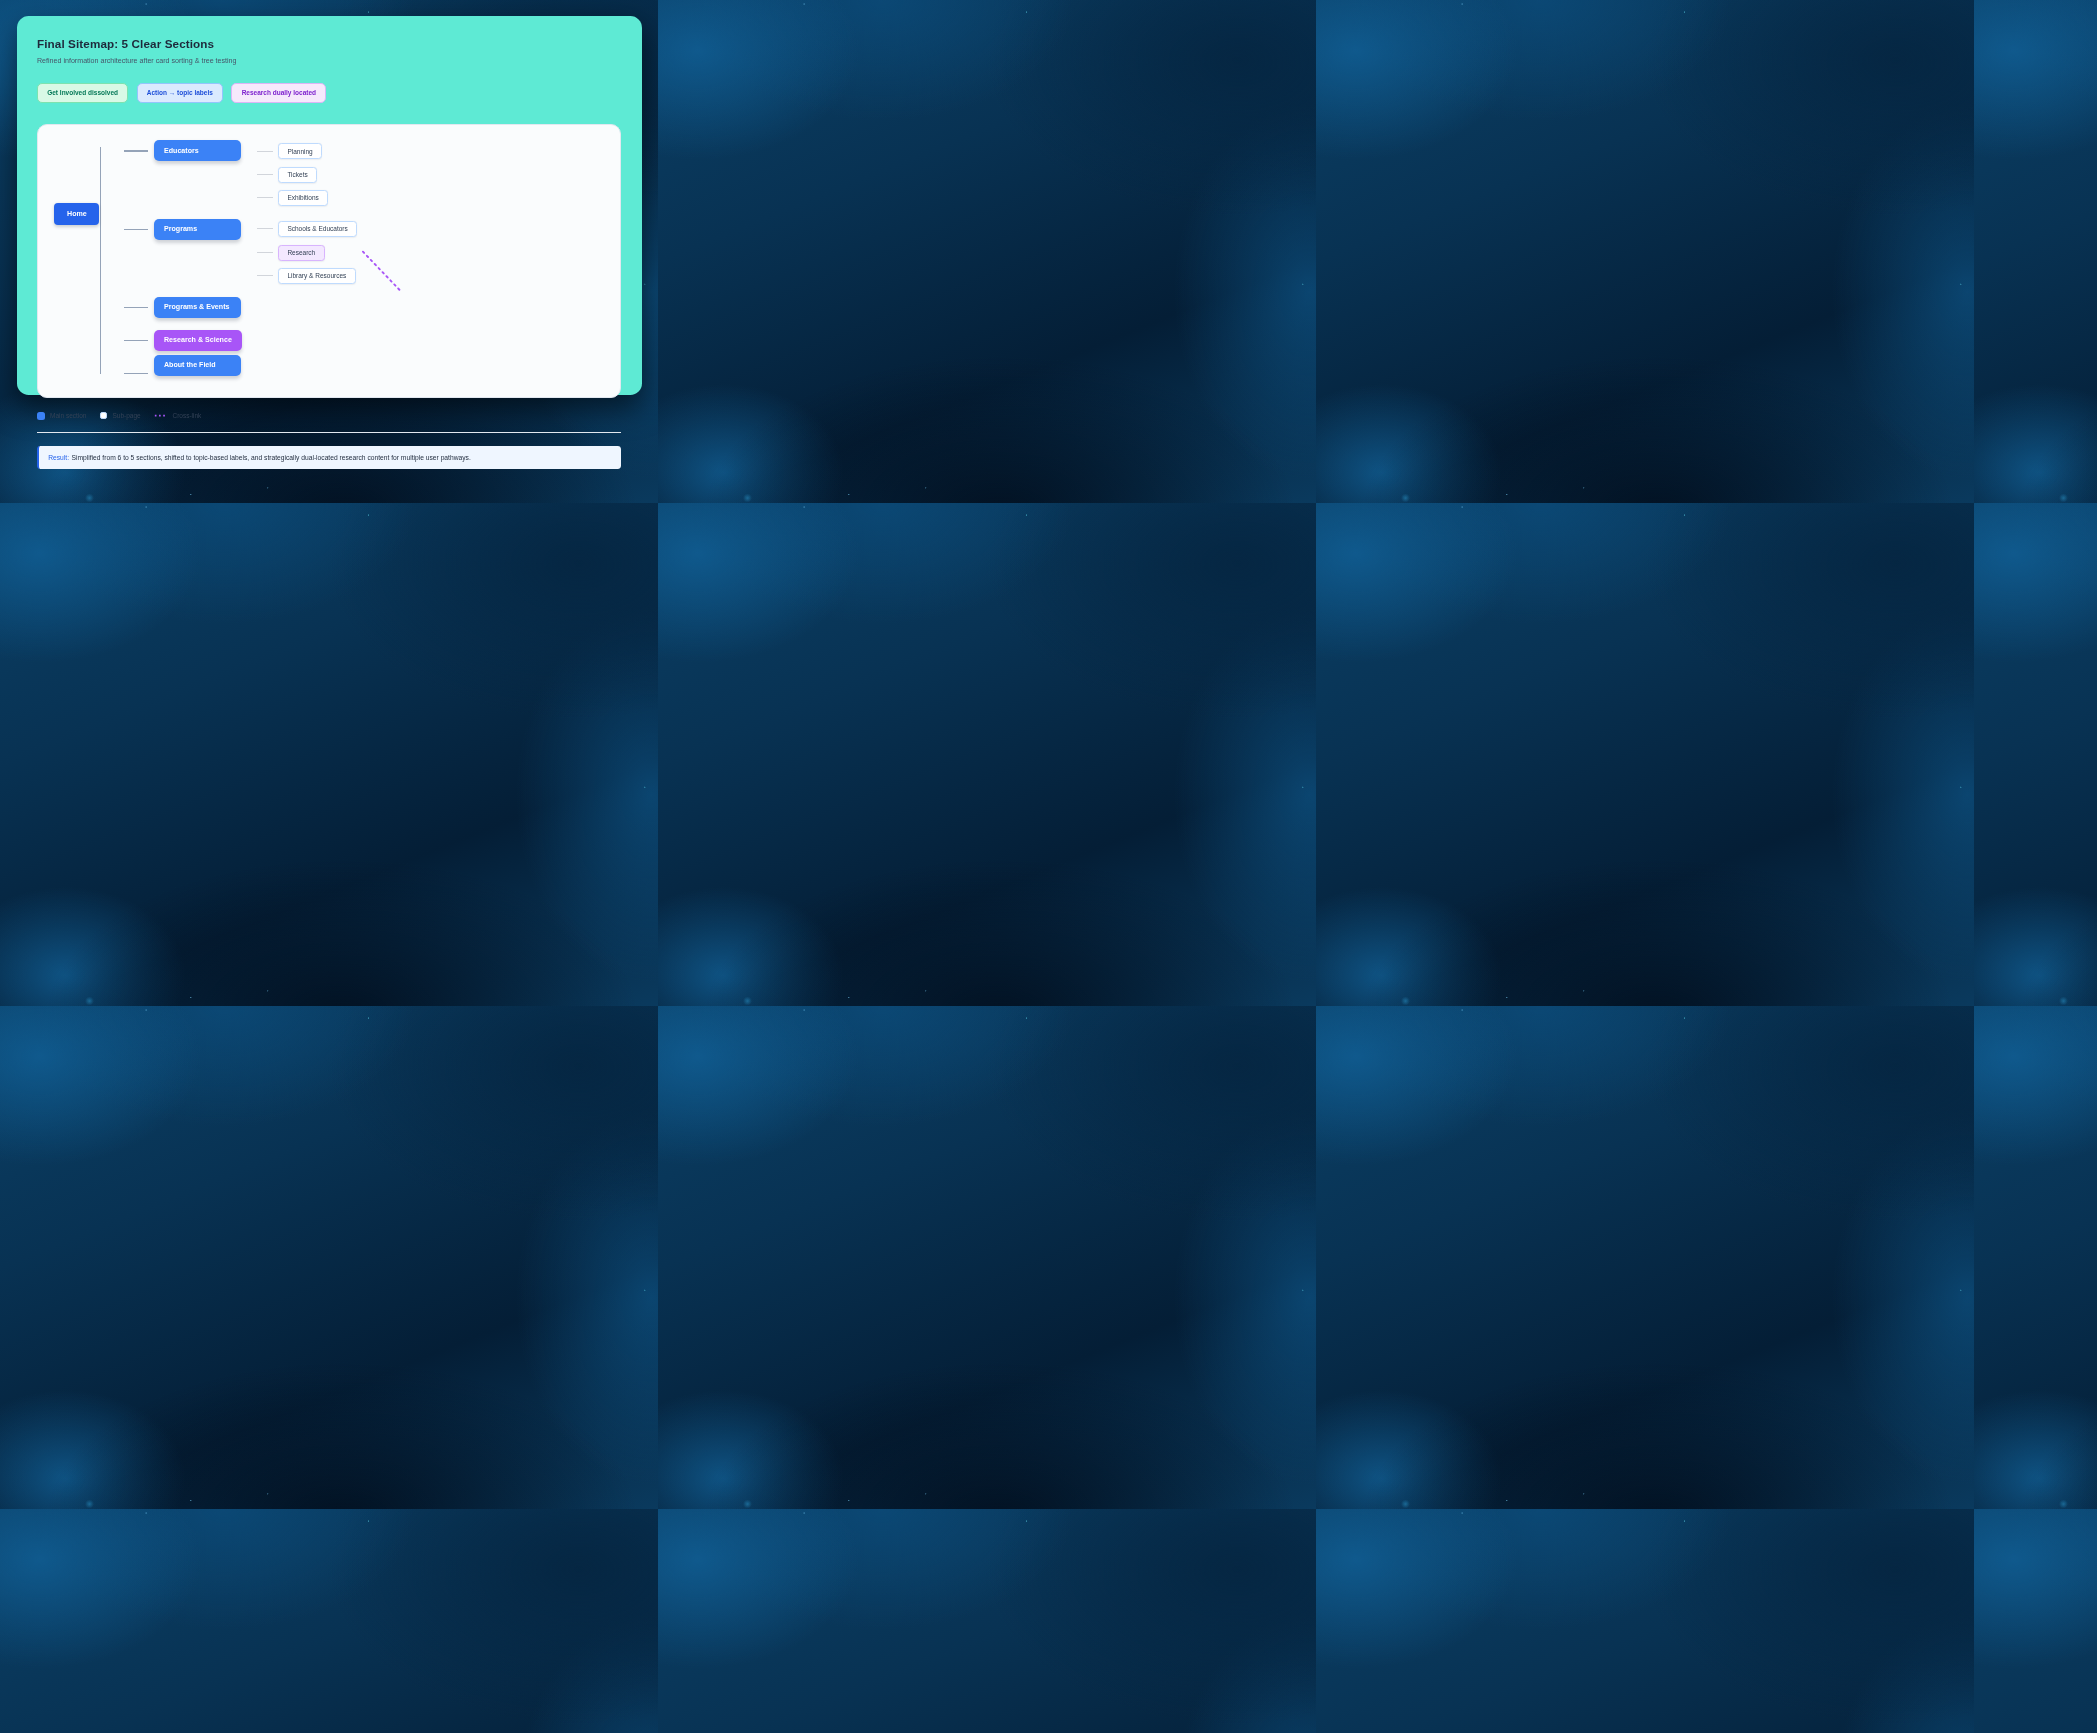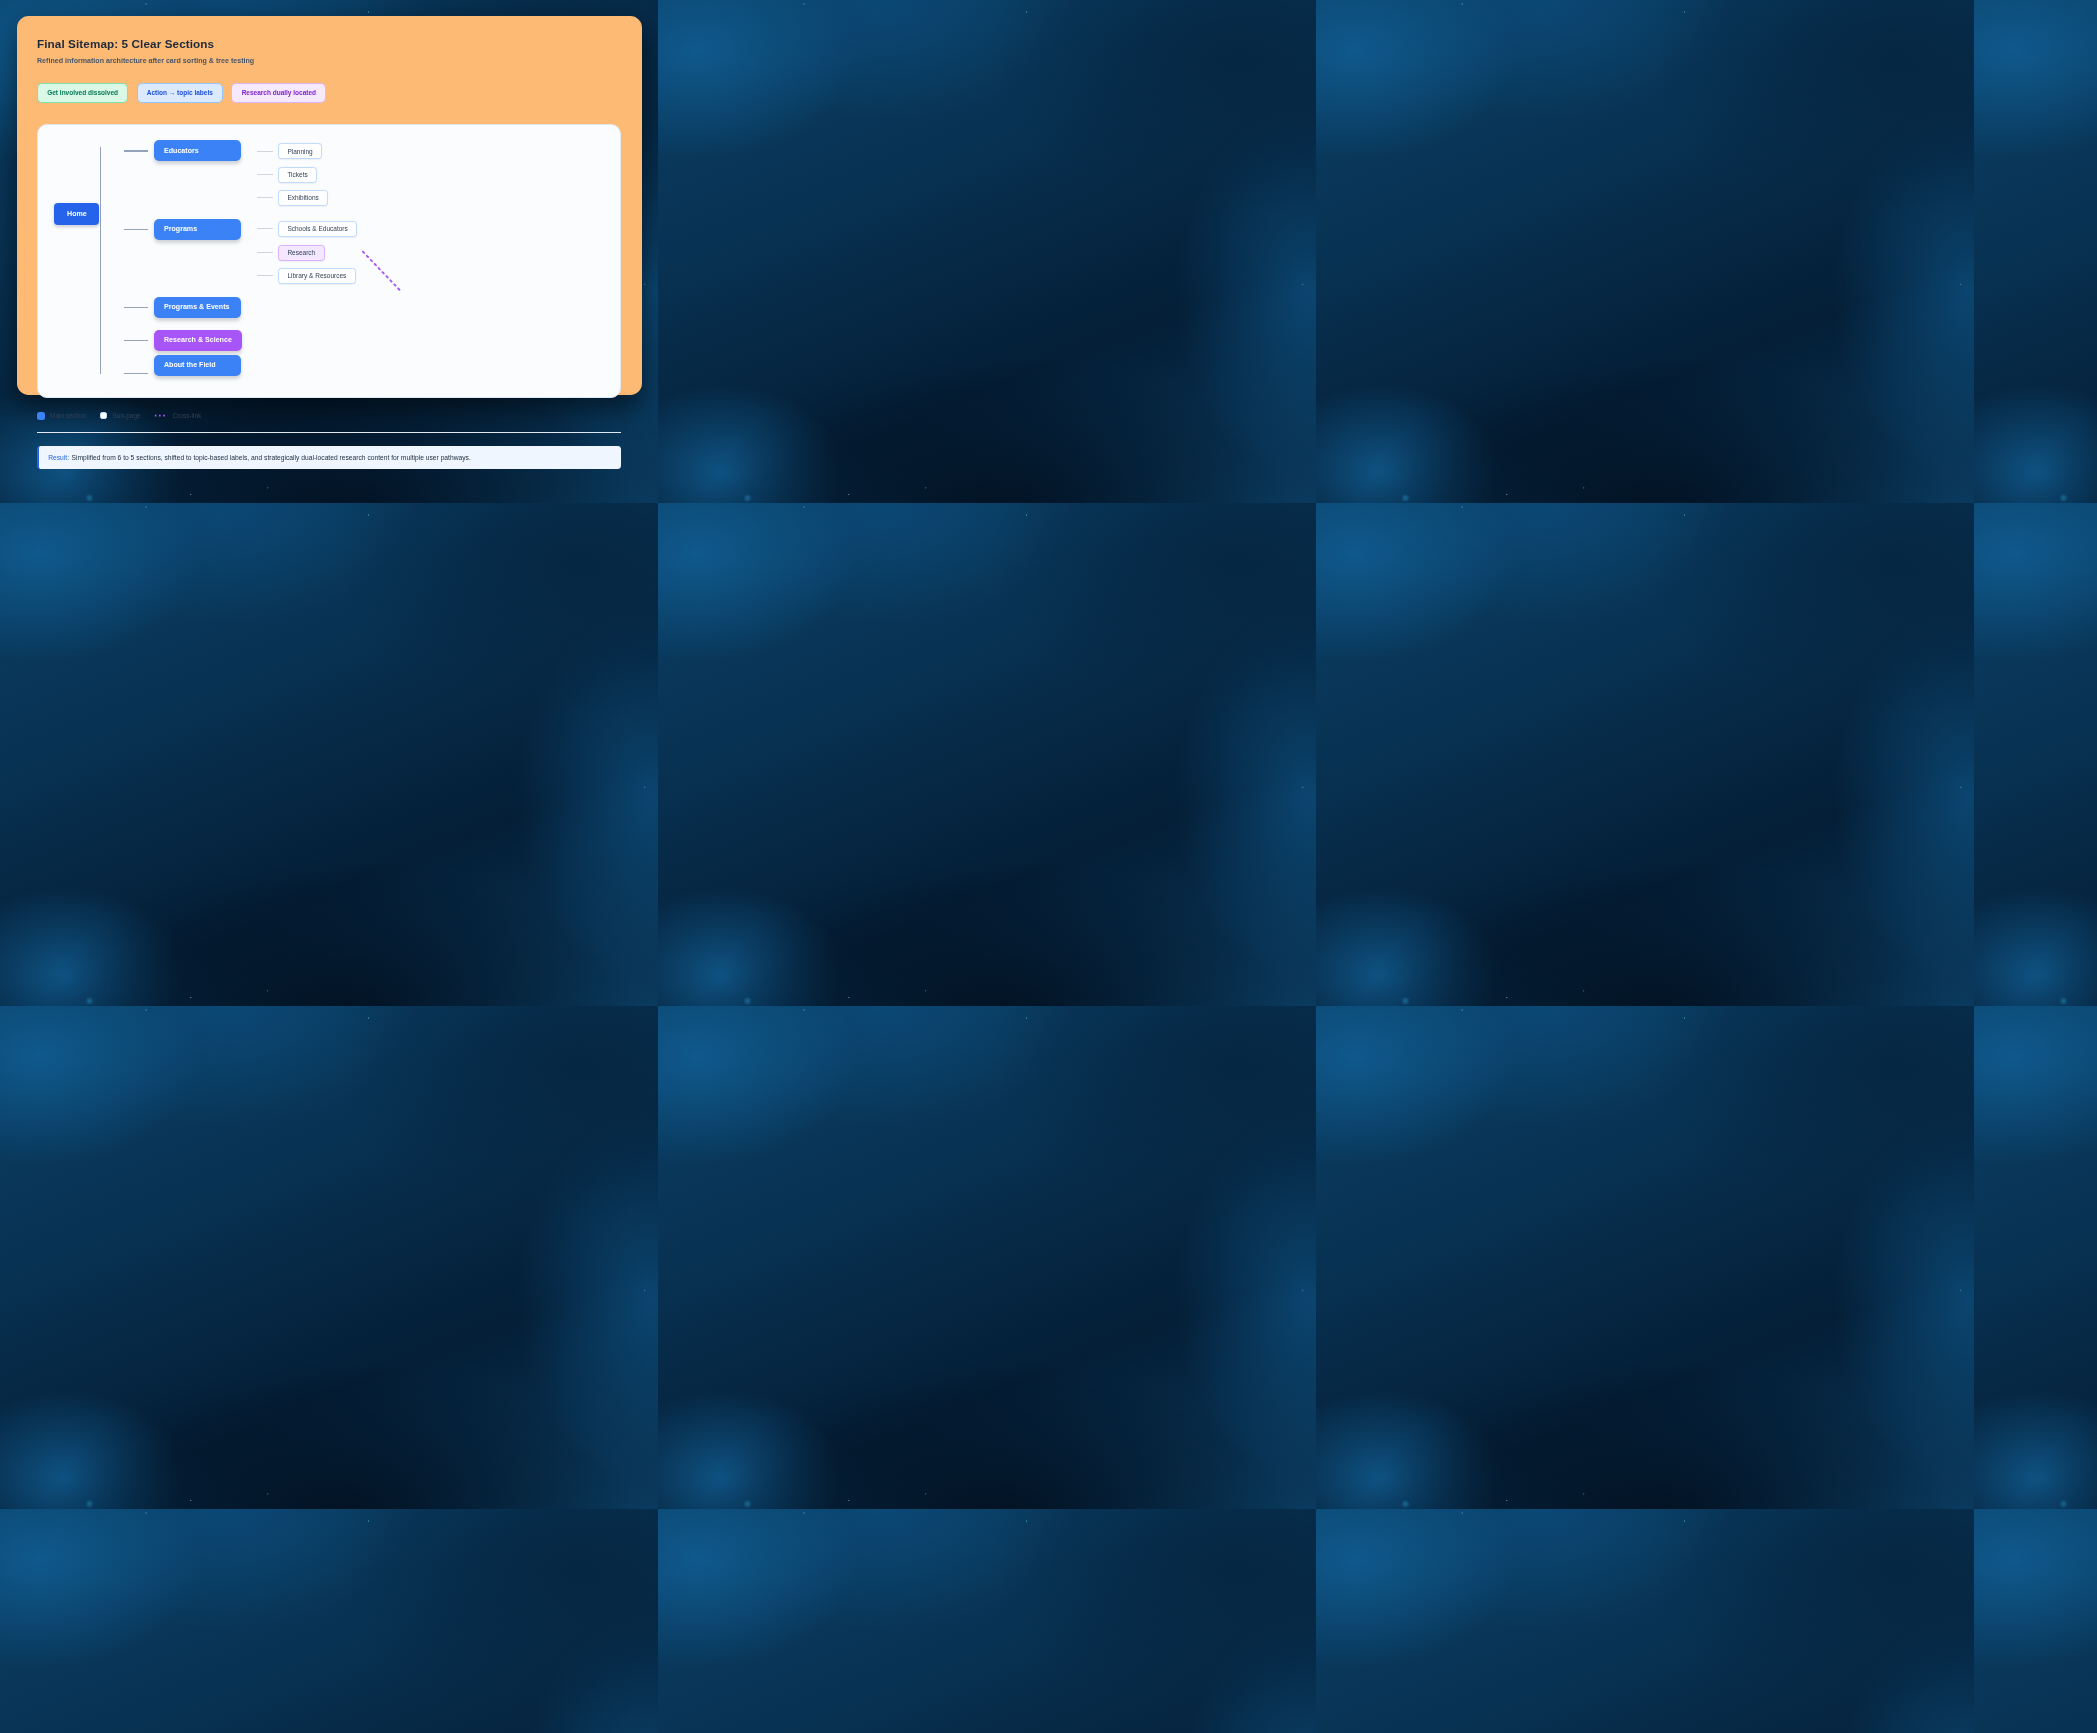--- a/index.html
+++ b/index.html
@@ -21,27 +21,27 @@
       radial-gradient(ellipse 378px 235px at 88% 12%, rgba(5,38,66,.95), transparent 66%),
       radial-gradient(ellipse 218px 302px at 99% 58%, rgba(14,88,140,.65), transparent 62%),
       radial-gradient(ellipse 411px 218px at 52% 102%, rgba(2,16,32,.95), transparent 72%),
       radial-gradient(ellipse 193px 143px at 10% 94%, rgba(18,100,156,.75), transparent 62%),
       linear-gradient(158deg, #0b4168 0%, #083253 34%, #041e36 68%, #0a3a5e 100%);
   }
   .card {
     position: absolute;
     left: 17px; top: 15.5px;
     width: 625px; height: 379px;
-    background: #fdba74;
+    background: #5eead4;
     border-radius: 11.7px;
     padding: 21.4px 20px 20px 20px;
     box-shadow: 0 12.6px 29px rgba(0,0,0,.55);
   }
   .title { font-size: 11.7px; font-weight: bold; color: #1e293b; letter-spacing: 0.1px; }
-  .subtitle { margin-top: 7.1px; font-size: 7.1px; color: #475569; font-weight: bold; }
+  .subtitle { margin-top: 7.1px; font-size: 7.1px; color: #475569; }
 
   .badges { margin-top: 18px; display: flex; gap: 8.4px; }
   .badge {
     font-size: 6.5px; font-weight: bold;
     padding: 5.5px 9.2px; border-radius: 5px; border: 0.6px solid;
   }
   .badge.green  { background: #d9f9e6; border-color: #7ce3af; color: #047857; }
   .badge.blue   { background: #dbeafe; border-color: #93c5fd; color: #1d4ed8; }
   .badge.purple { background: #f6e9fc; border-color: #dcb5f7; color: #7e22ce; }
 

